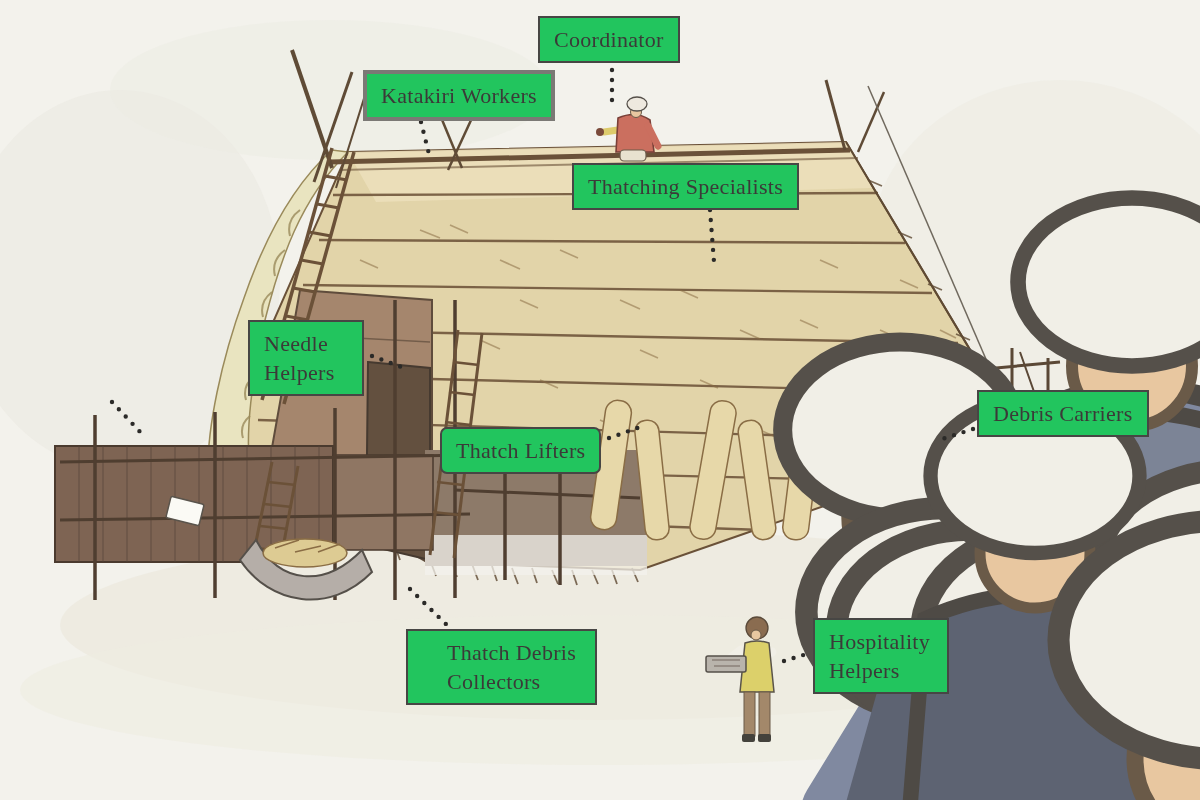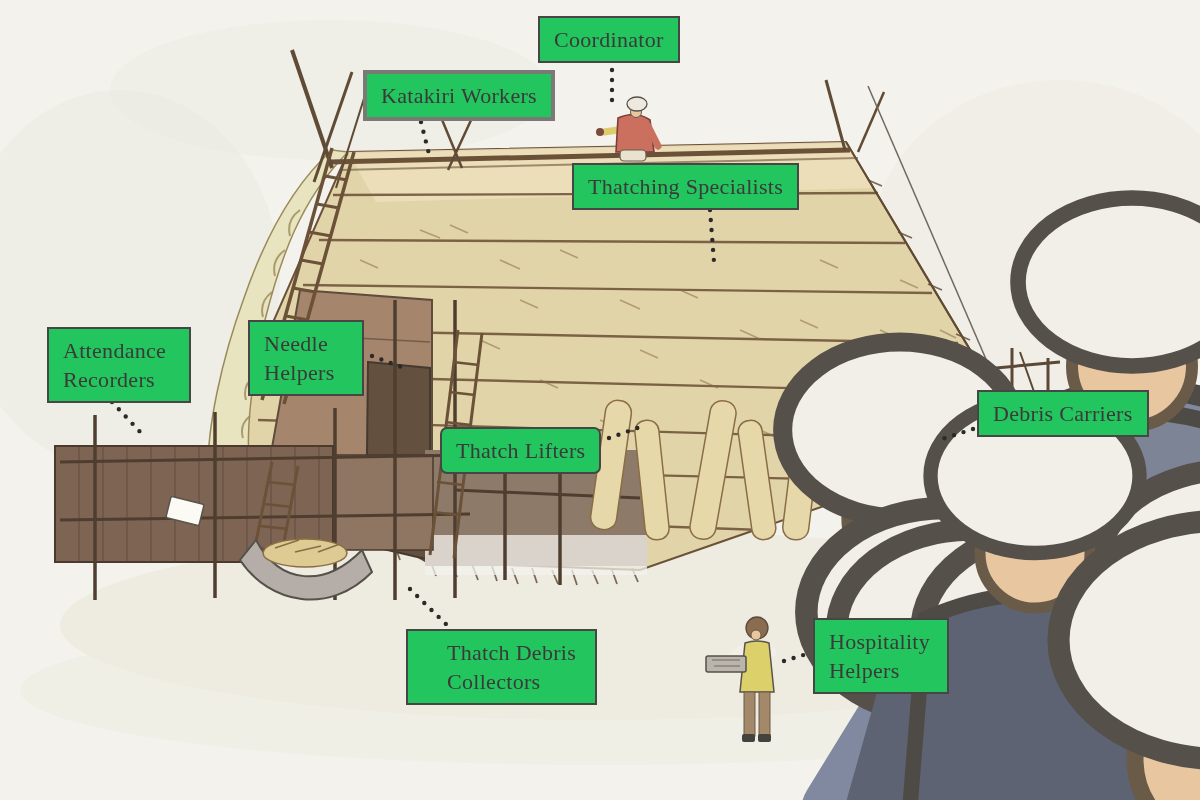--- a/index.html
+++ b/index.html
@@ -253,18 +253,17 @@
     <path d="M973,429 L936,441"></path>
     <path d="M410,589 L450,628"></path>
     <path d="M784,661 L810,653"></path>
   </g>
 </svg>
 
   <div class="lbl lbl-coordinator">Coordinator</div>
   <div class="lbl lbl--thick lbl-katakiri">Katakiri Workers</div>
   <div class="lbl lbl-specialists">Thatching Specialists</div>
   <div class="lbl lbl--wrap lbl-needle">Needle Helpers</div>
-  <div class="lbl lbl--wrap lbl-attendance">Attendance Recorders</div>
   <div class="lbl lbl-lifters">Thatch Lifters</div>
   <div class="lbl lbl-carriers">Debris Carriers</div>
   <div class="lbl lbl--wrap lbl-debris">Thatch Debris Collectors</div>
   <div class="lbl lbl--wrap lbl-hospitality">Hospitality Helpers</div>
 </div>
 
 </body></html>

